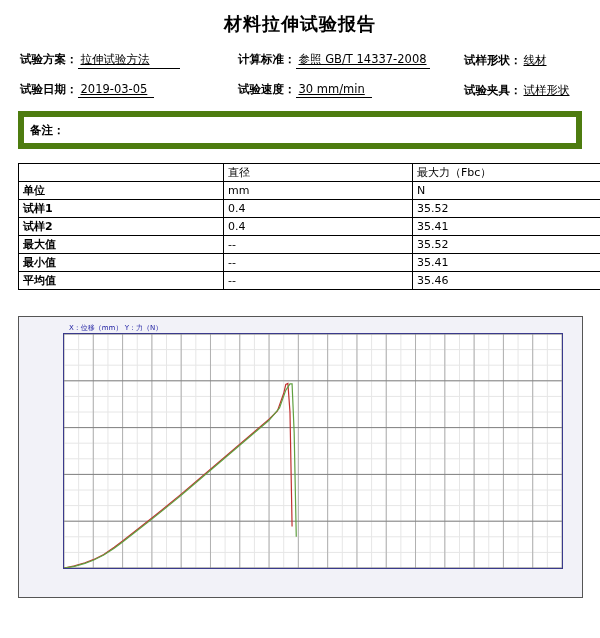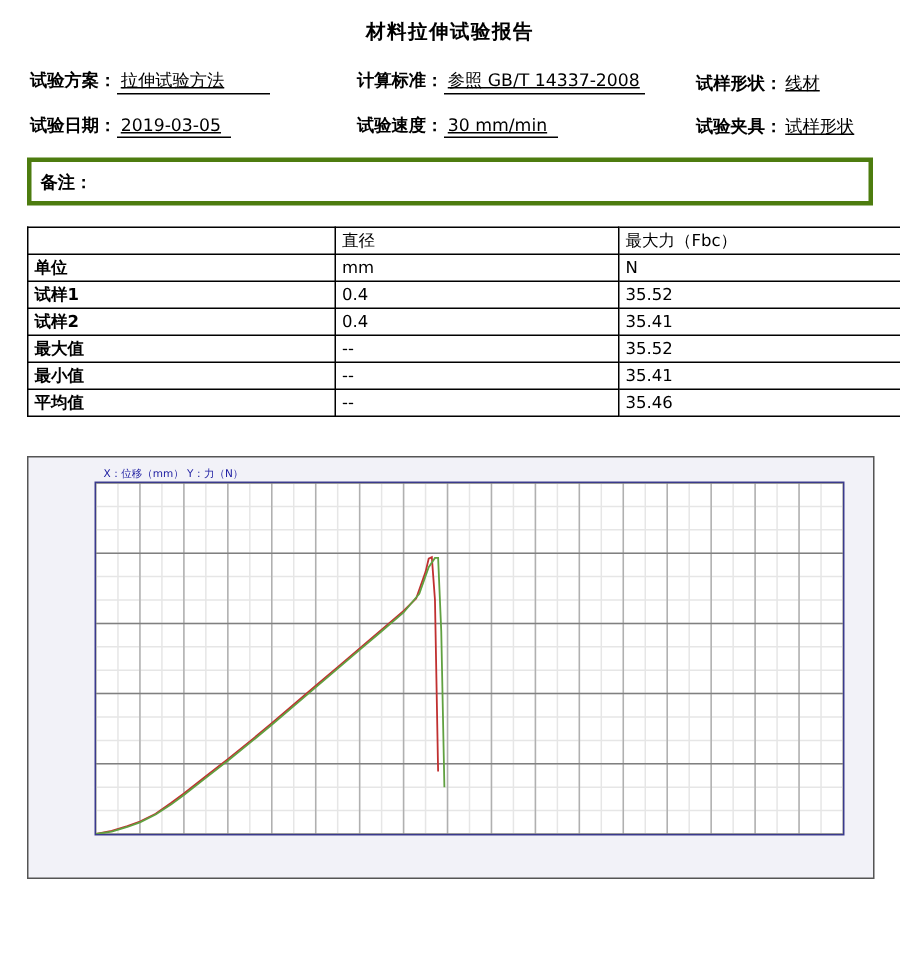--- a/index.html
+++ b/index.html
@@ -18,33 +18,33 @@
   }
   .page {
     position: relative;
     width: 600px;
     height: 638px;
     box-sizing: border-box;
     padding: 0 16px;
   }
   .doc-title {
     text-align: center;
-    font-size: 13px;
+    font-size: 18px;
     font-weight: bold;
     letter-spacing: 1px;
     margin-top: 12px;
     margin-bottom: 16px;
     font-family: "DejaVu Sans", sans-serif;
   }
   .meta {
     margin: 0 4px;
   }
   .meta-row {
     display: flex;
-    align-items: flex-end;
+    align-items: center;
     margin-bottom: 13px;
   }
   .meta-cell {
     display: flex;
     align-items: baseline;
     white-space: nowrap;
   }
   .c1 { width: 218px; }
   .c2 { width: 226px; }
   .c3 { width: auto; }
@@ -66,21 +66,21 @@
     text-align: left;
     padding-bottom: 1px;
   }
   .u-wide { min-width: 96px; }
   .u-med { min-width: 82px; }
   .plain {
     display: inline-block;
     padding-left: 2px;
   }
   .remark-box {
-    border: 3px solid #4d7c0f;
+    border: 6px solid #4d7c0f;
     height: 26px;
     margin: 12px 2px 14px 2px;
     display: flex;
     align-items: center;
     padding-left: 6px;
     font-size: 11.5px;
     font-weight: bold;
     font-family: Liberation Serif, serif;
   }
   table.data {

